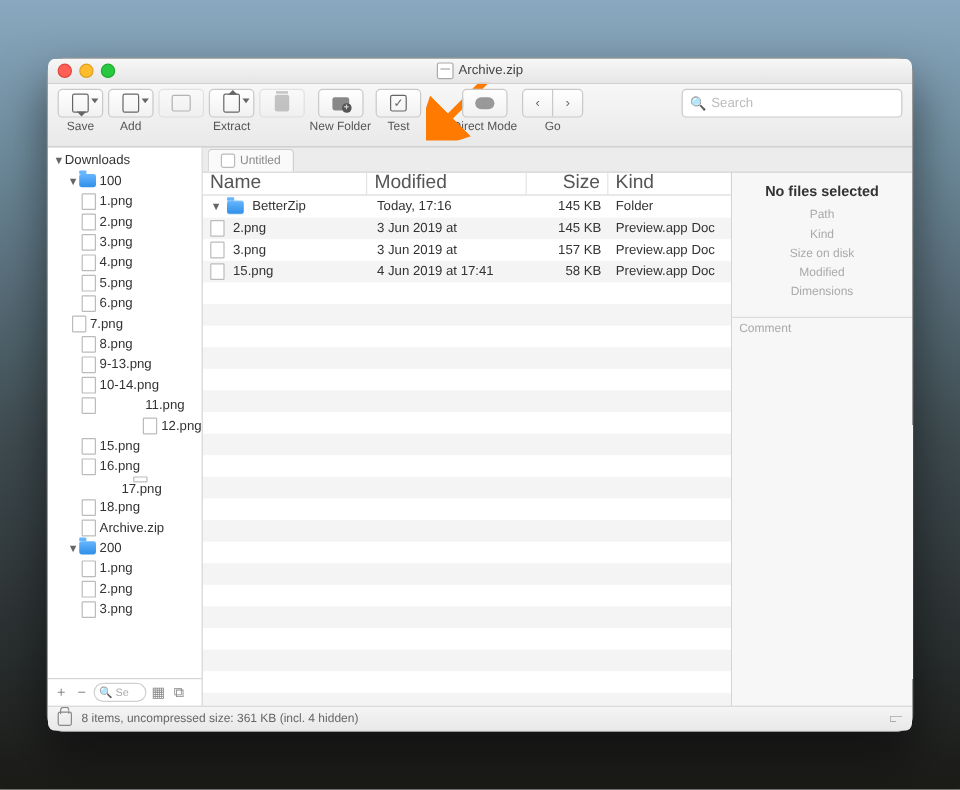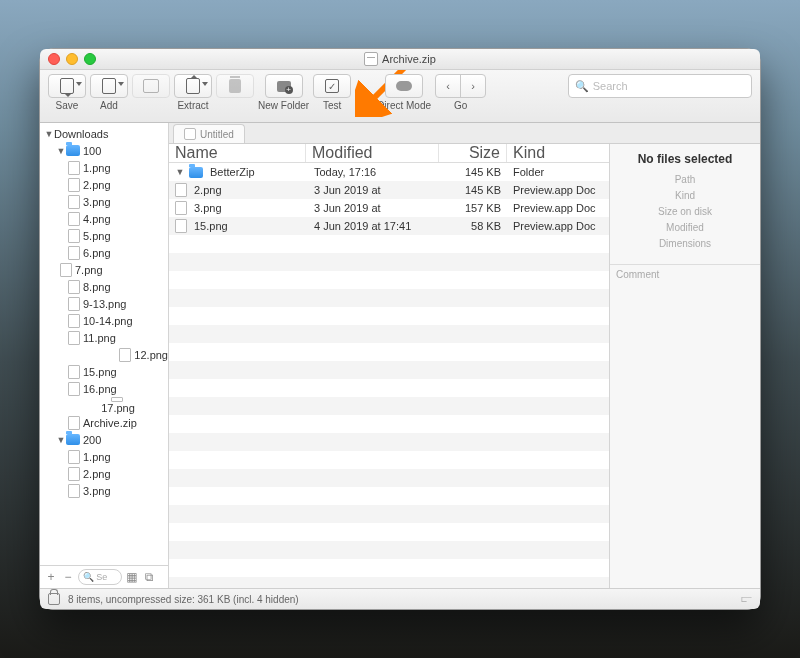--- a/index.html
+++ b/index.html
@@ -259,39 +259,43 @@
             <span>8.png</span>
           </div>
           <div class="trow" style="padding-left: 28px;">
             <span class="file-ic"></span>
             <span>9-13.png</span>
           </div>
           <div class="trow" style="padding-left: 28px;">
             <span class="file-ic"></span>
             <span>10-14.png</span>
           </div>
-          <div class="trow" style="padding-left: 28px;">
+          <div class="trow" style="padding-left: 28px; gap: 38px;">
             <span class="file-ic"></span>
             <span>11.png</span>
           </div>
           <div class="trow" style="padding-left: 28px; justify-content: flex-end;">
             <span class="file-ic"></span>
             <span>12.png</span>
           </div>
           <div class="trow" style="padding-left: 28px;">
             <span class="file-ic"></span>
             <span>15.png</span>
           </div>
           <div class="trow" style="padding-left: 28px;">
             <span class="file-ic"></span>
             <span>16.png</span>
           </div>
           <div class="trow" style="padding-left: 28px; flex-direction: column;">
             <span class="file-ic"></span>
             <span>17.png</span>
+          </div>
+          <div class="trow" style="padding-left: 28px;">
+            <span class="file-ic"></span>
+            <span>18.png</span>
           </div>
           <div class="trow" style="padding-left: 28px;">
             <span class="file-ic"></span>
             <span>Archive.zip</span>
           </div>
           <div class="trow" style="padding-left: 16px;">
             <span class="disclosure">▼</span>
             <span class="folder-ic"></span>
             <span>200</span>
           </div>

